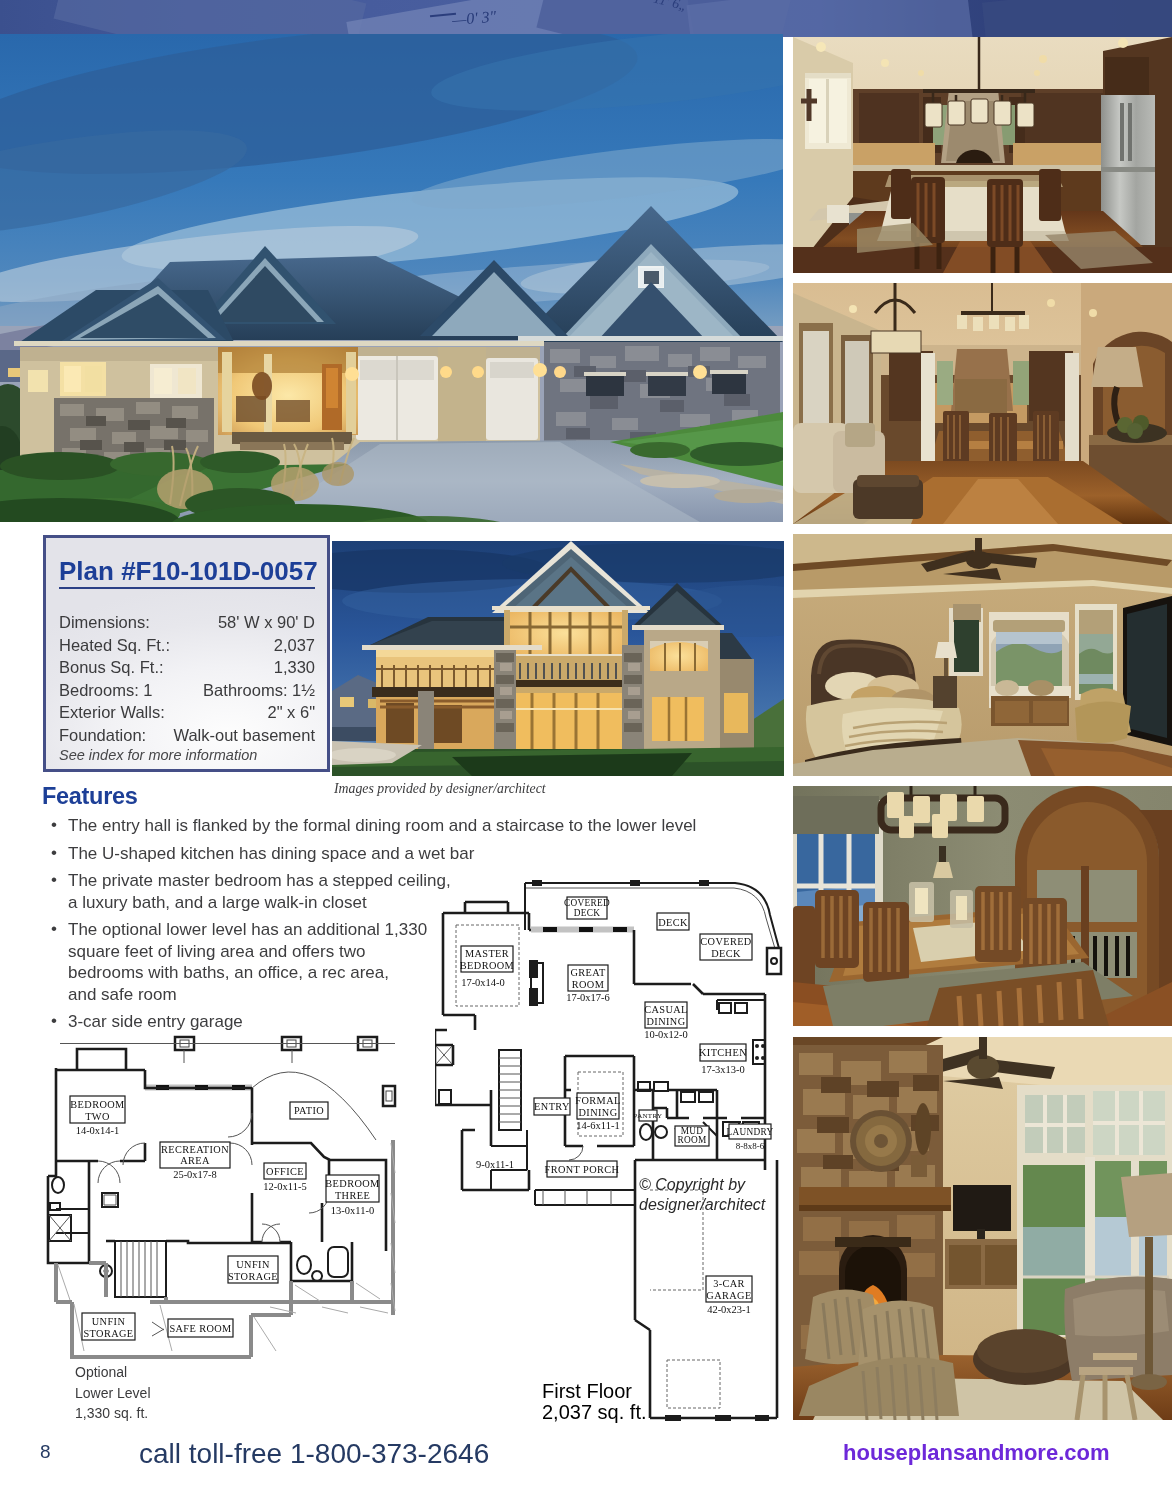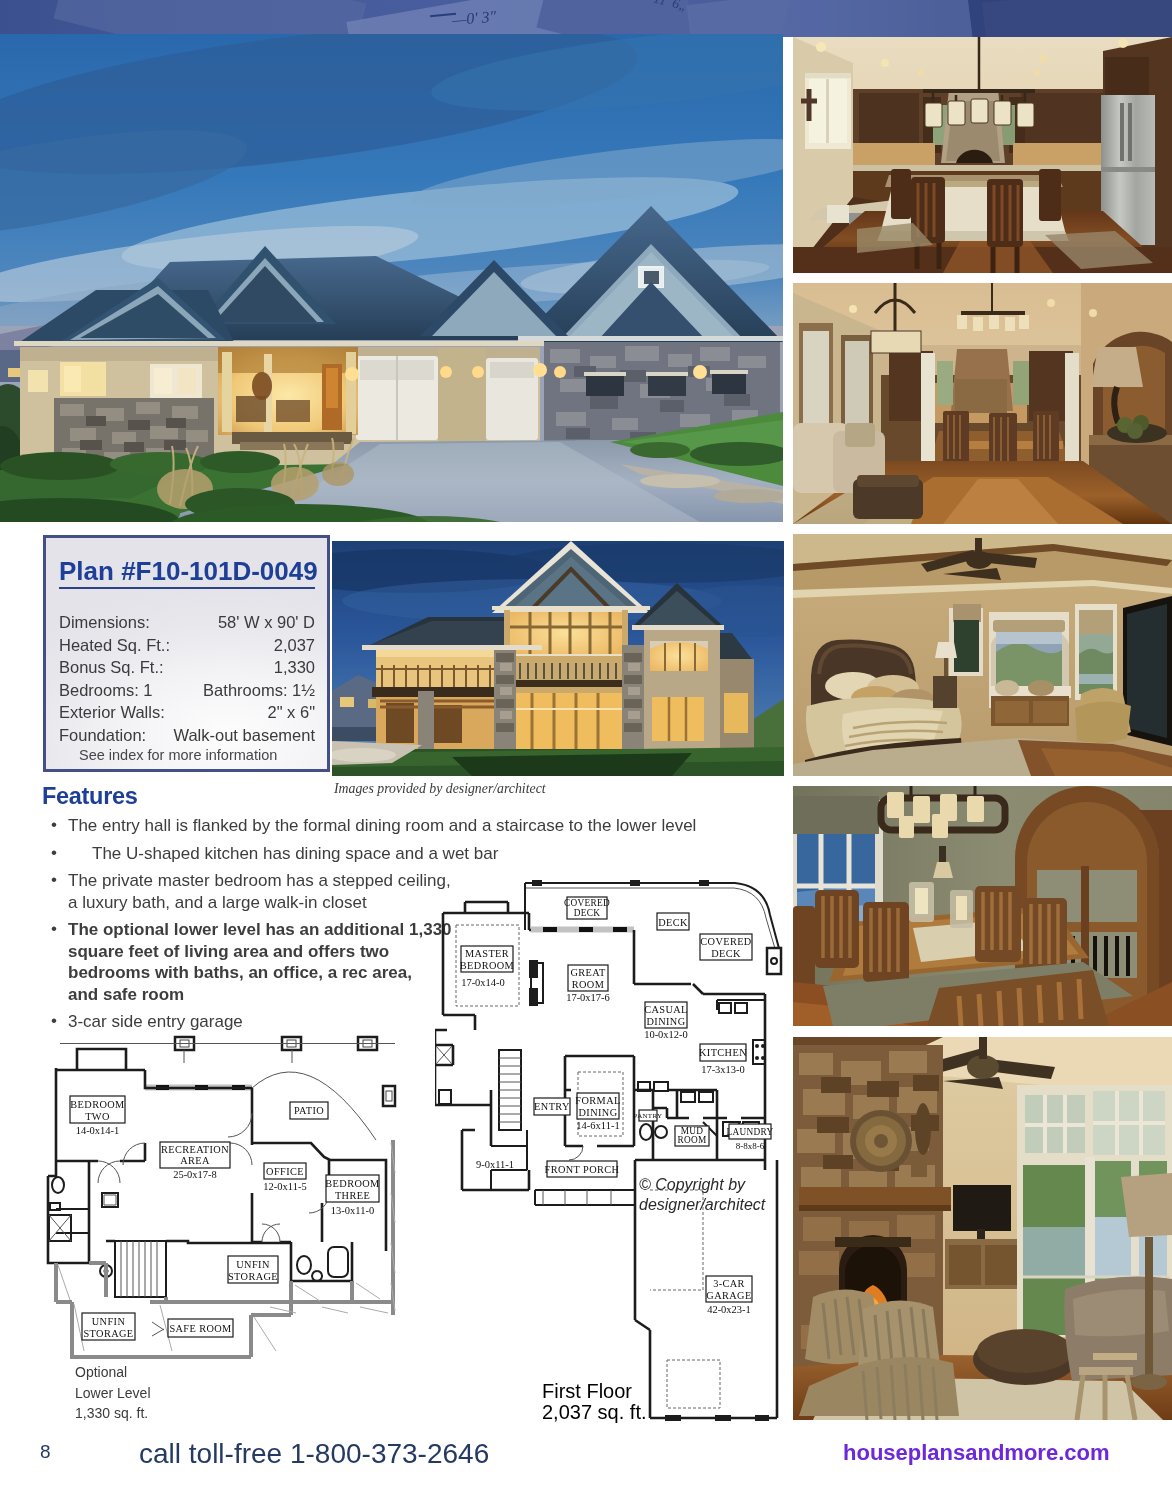--- a/index.html
+++ b/index.html
@@ -740,31 +740,31 @@
     <rect x="300" y="316" width="44" height="7" fill="#c2ad86"></rect>
 
     <polygon points="328,140 379,136 379,198 336,200" fill="#b5a080"></polygon>
     <rect x="352" y="200" width="8" height="140" fill="#6e5838"></rect>
     <ellipse cx="356" cy="345" rx="18" ry="8" fill="#7a6444"></ellipse>
   </svg>
 
   <div class="abs" style="left:43px;top:535px;width:281px;height:231px;background:
       radial-gradient(ellipse 260px 150px at 65% 85%, #fdfdfd 0%, #f2f2f5 45%, #e7e7ec 75%, #e3e3e9 100%);
       border:3px solid #454f87;">
-    <div class="abs" style="left:13px;top:18px;font-size:26px;font-weight:bold;color:#1d3f97;letter-spacing:0;white-space:nowrap;">Plan #F10-101D-0049</div>
+    <div class="abs" style="left:13px;top:18px;font-size:26px;font-weight:bold;color:#1d3f97;letter-spacing:0;white-space:nowrap;">Plan #F10-101D-0057</div>
     <div class="abs" style="left:13px;top:49px;width:256px;height:2px;background:#2d4186;"></div>
     <div class="abs" style="left:13px;top:73px;width:256px;font-size:16.5px;color:#3b3b3d;line-height:22.5px;">
       <div>Dimensions:<span style="float:right">58' W x 90' D</span></div>
       <div>Heated Sq. Ft.:<span style="float:right">2,037</span></div>
       <div>Bonus Sq. Ft.:<span style="float:right">1,330</span></div>
       <div>Bedrooms: 1<span style="float:right">Bathrooms: 1½</span></div>
       <div>Exterior Walls:<span style="float:right">2" x 6"</span></div>
       <div>Foundation:<span style="float:right">Walk-out basement</span></div>
     </div>
-    <div class="abs" style="left:13px;top:209px;font-size:14.5px;color:#474749;margin-left:20px;">See index for more information</div>
+    <div class="abs" style="left:13px;top:209px;font-size:14.5px;font-style:italic;color:#474749;">See index for more information</div>
   </div>
 
   <svg class="abs" style="left:332px;top:541px;" width="452" height="235" viewBox="0 0 452 235">
     <defs>
       <linearGradient id="sky2" x1="0" y1="0" x2="0" y2="1">
         <stop offset="0" stop-color="#1d4076"></stop>
           <stop offset=".4" stop-color="#2a569a"></stop>
           <stop offset=".8" stop-color="#4877ae"></stop>
           <stop offset="1" stop-color="#6a8cba"></stop>
       </linearGradient>
@@ -891,29 +891,29 @@
   <div class="abs" style="left:334px;top:781px;font-size:13.8px;font-style:italic;color:#3a3a3c;font-family:Liberation Serif, serif;">Images provided by designer/architect</div>
 
   <div class="abs" style="left:42px;top:783px;font-size:23.5px;font-weight:bold;color:#1d3f97;letter-spacing:-.3px;">Features</div>
   <div class="abs" style="left:40px;top:815px;width:720px;font-size:17px;color:#3d3d3f;">
     <div style="display:flex;margin-bottom:6px;">
         <span style="width:28px;text-align:center;flex:none;">•</span>
         <span style="line-height:21.5px;">The entry hall is flanked by the formal dining room and a staircase to the lower level</span>
       </div>
     <div style="display:flex;margin-bottom:6px;">
         <span style="width:28px;text-align:center;flex:none;">•</span>
-        <span style="line-height:21.5px;margin-left:24px;">The U-shaped kitchen has dining space and a wet bar</span>
+        <span style="line-height:21.5px;">The U-shaped kitchen has dining space and a wet bar</span>
       </div>
     <div style="display:flex;margin-bottom:6px;">
         <span style="width:28px;text-align:center;flex:none;">•</span>
         <span style="line-height:21.5px;">The private master bedroom has a stepped ceiling,<br>a luxury bath, and a large walk-in closet</span>
       </div>
     <div style="display:flex;margin-bottom:6px;">
         <span style="width:28px;text-align:center;flex:none;">•</span>
-        <span style="line-height:21.5px;font-weight:bold;">The optional lower level has an additional 1,330<br>square feet of living area and offers two<br>bedrooms with baths, an office, a rec area,<br>and safe room</span>
+        <span style="line-height:21.5px;">The optional lower level has an additional 1,330<br>square feet of living area and offers two<br>bedrooms with baths, an office, a rec area,<br>and safe room</span>
       </div>
     <div style="display:flex;margin-top:4px;">
         <span style="width:28px;text-align:center;flex:none;">•</span>
         <span style="line-height:21.5px;">3-car side entry garage</span>
       </div>
   </div>
 
   <svg class="abs" style="left:40px;top:1033px;" width="380" height="330" viewBox="0 0 380 330">
     <style>
       .w{stroke:#1c1c1c;stroke-width:2.6;fill:none}

